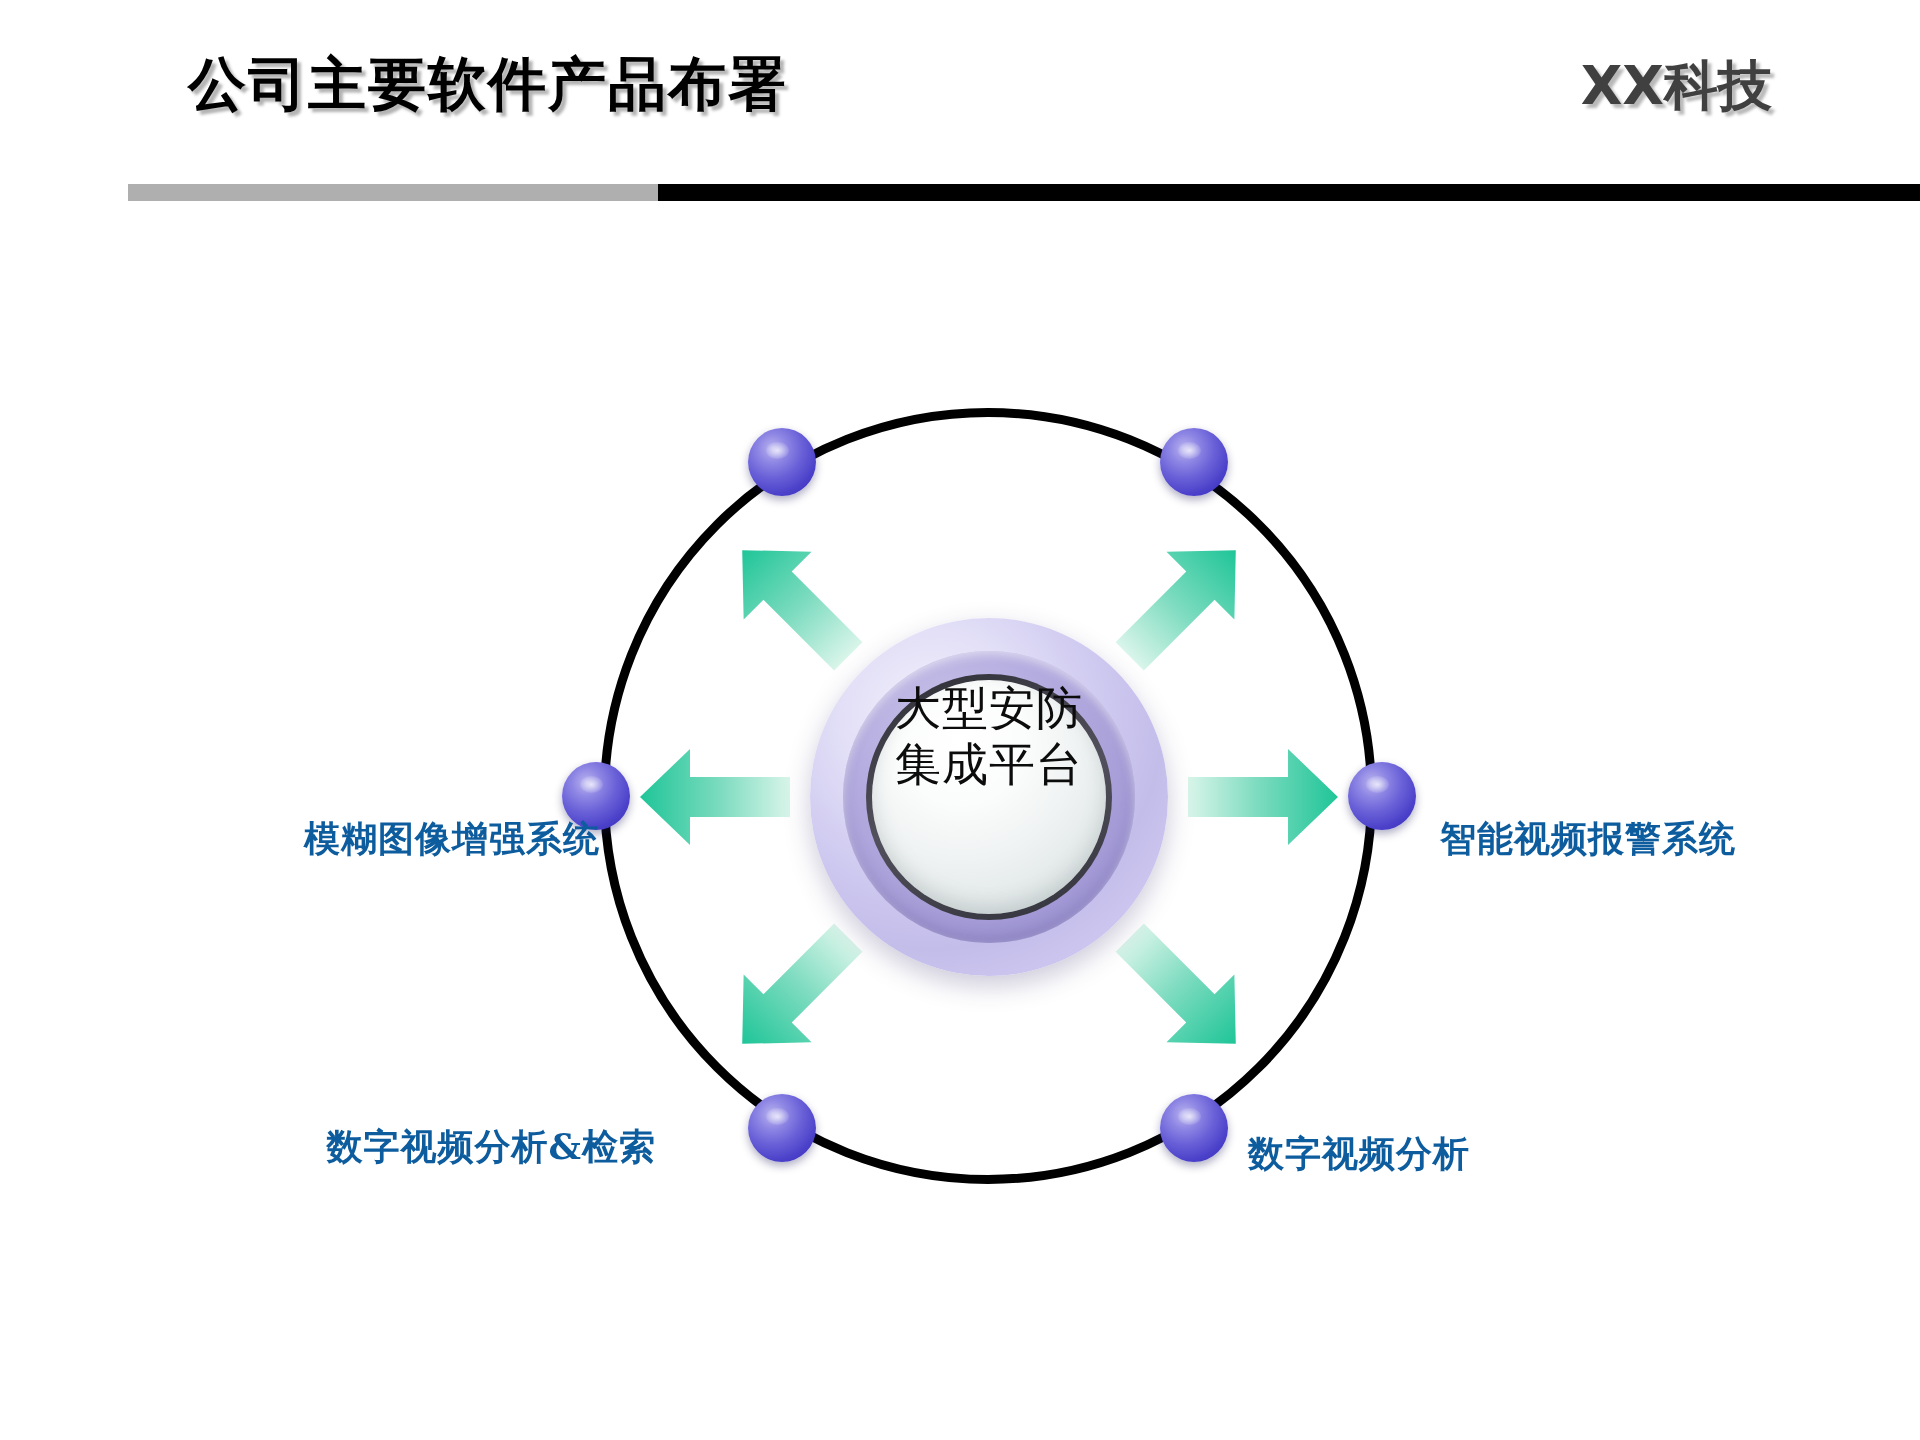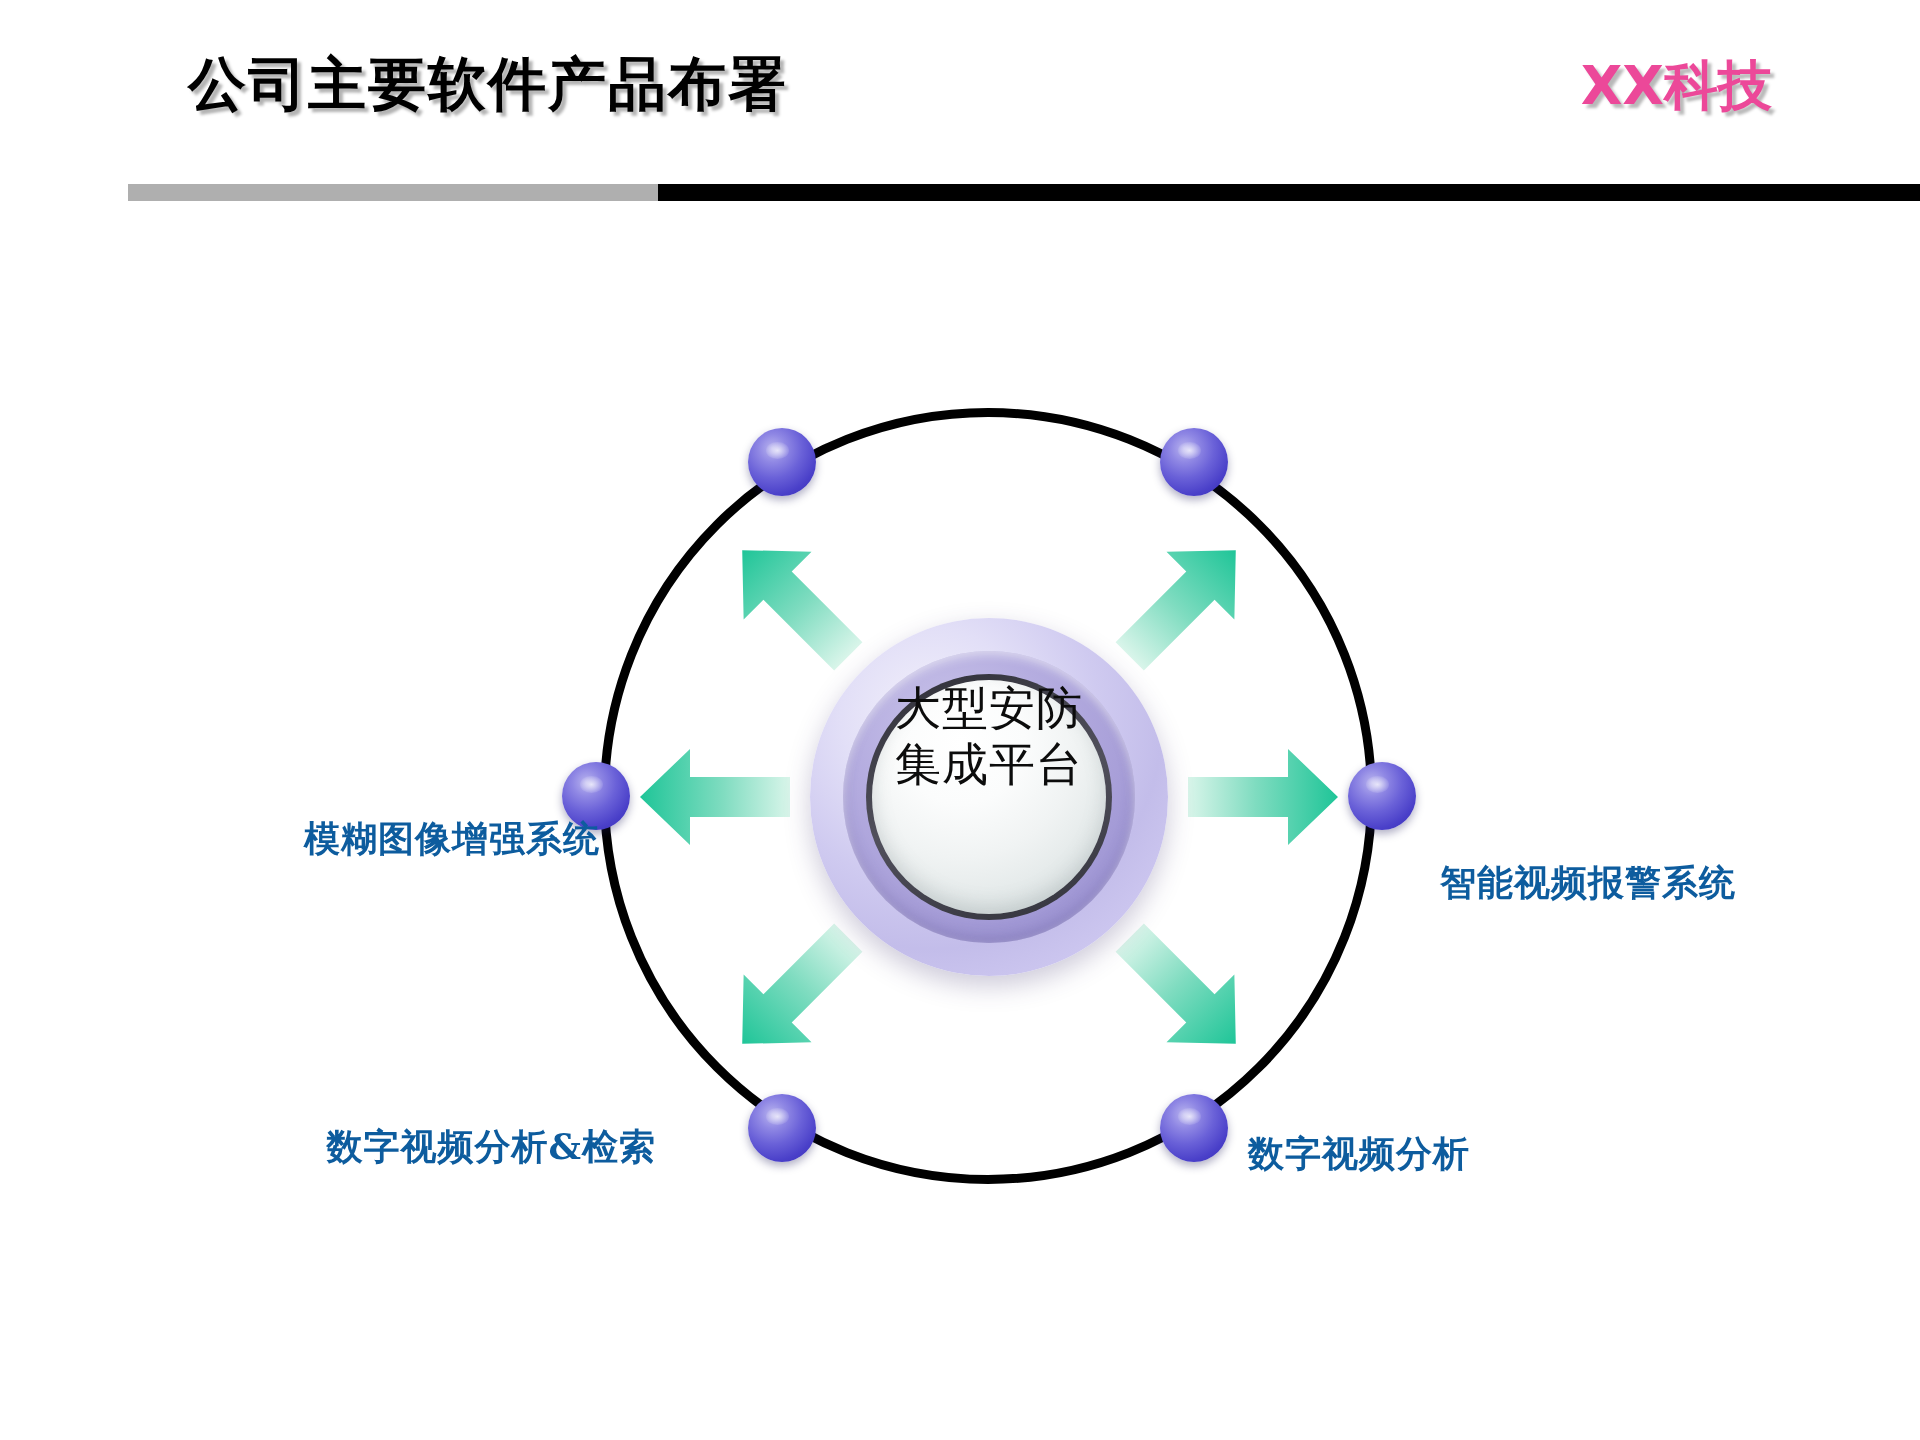--- a/index.html
+++ b/index.html
@@ -31,21 +31,21 @@
     margin-left: 36px;
   }
 
   #brand-logo {
     position: absolute;
     right: 148px;
     top: 50px;
     font-family: "DejaVu Sans", "Liberation Sans", sans-serif;
     font-size: 54px;
     font-weight: 700;
-    color: #ec4899;
+    color: #404040;
     white-space: nowrap;
     text-shadow: 4px 4px 3px rgba(0,0,0,0.28);
   }
 
   #header-rule {
     position: absolute;
     left: 128px;
     right: 0;
     top: 184px;
     height: 17px;
@@ -201,21 +201,21 @@
     position: absolute;
     font-family: "DejaVu Serif", "Liberation Serif", serif;
     font-weight: 700;
     font-size: 36px;
     color: #0D5C9E;
     white-space: nowrap;
     letter-spacing: 1px;
   }
   #label-gis      { right: 1232px; top: 357px; }
   #label-3g       { left: 1255px;  top: 357px; }
-  #label-alarm    { left: 1440px;  top: 605px; margin-top: 44px; }
+  #label-alarm    { left: 1440px;  top: 605px; }
   #label-netmgmt  { left: 1248px;  top: 920px; }
   #label-video    { right: 1264px; top: 913px; }
   #label-enhance  { right: 1320px; top: 605px; }
 
   
   .arrow { position: absolute; }
 </style>
 </head>
 <body>
 

